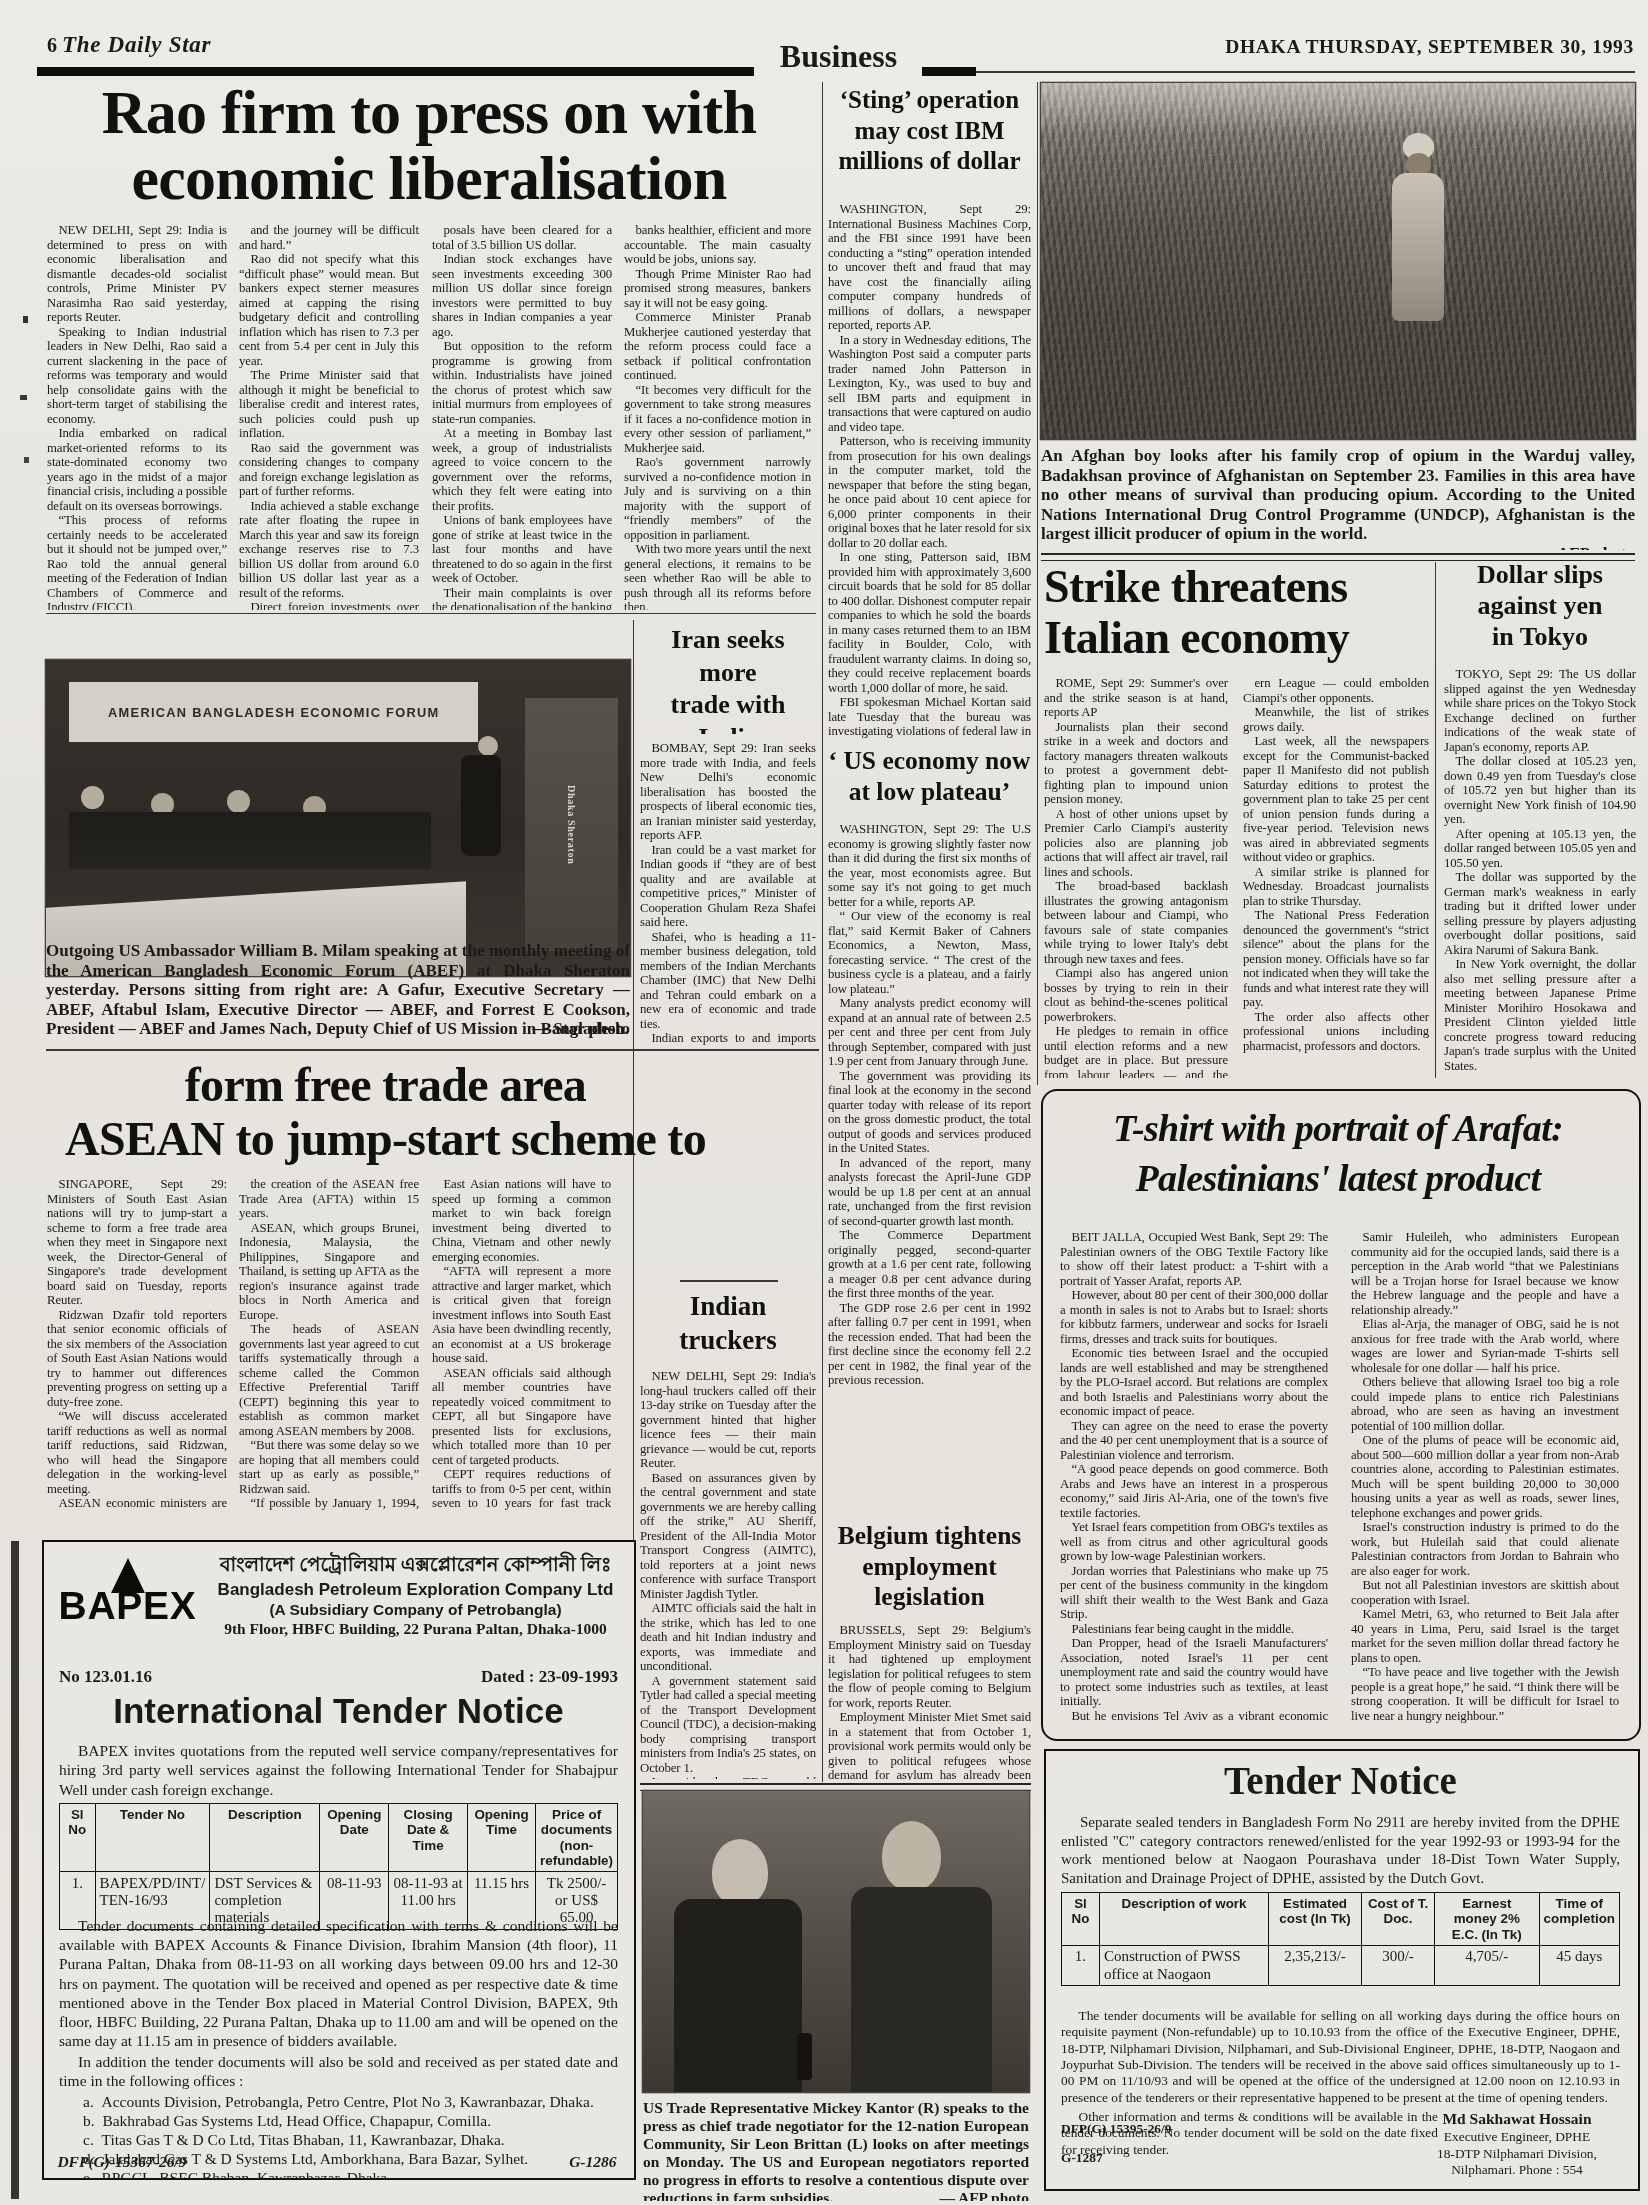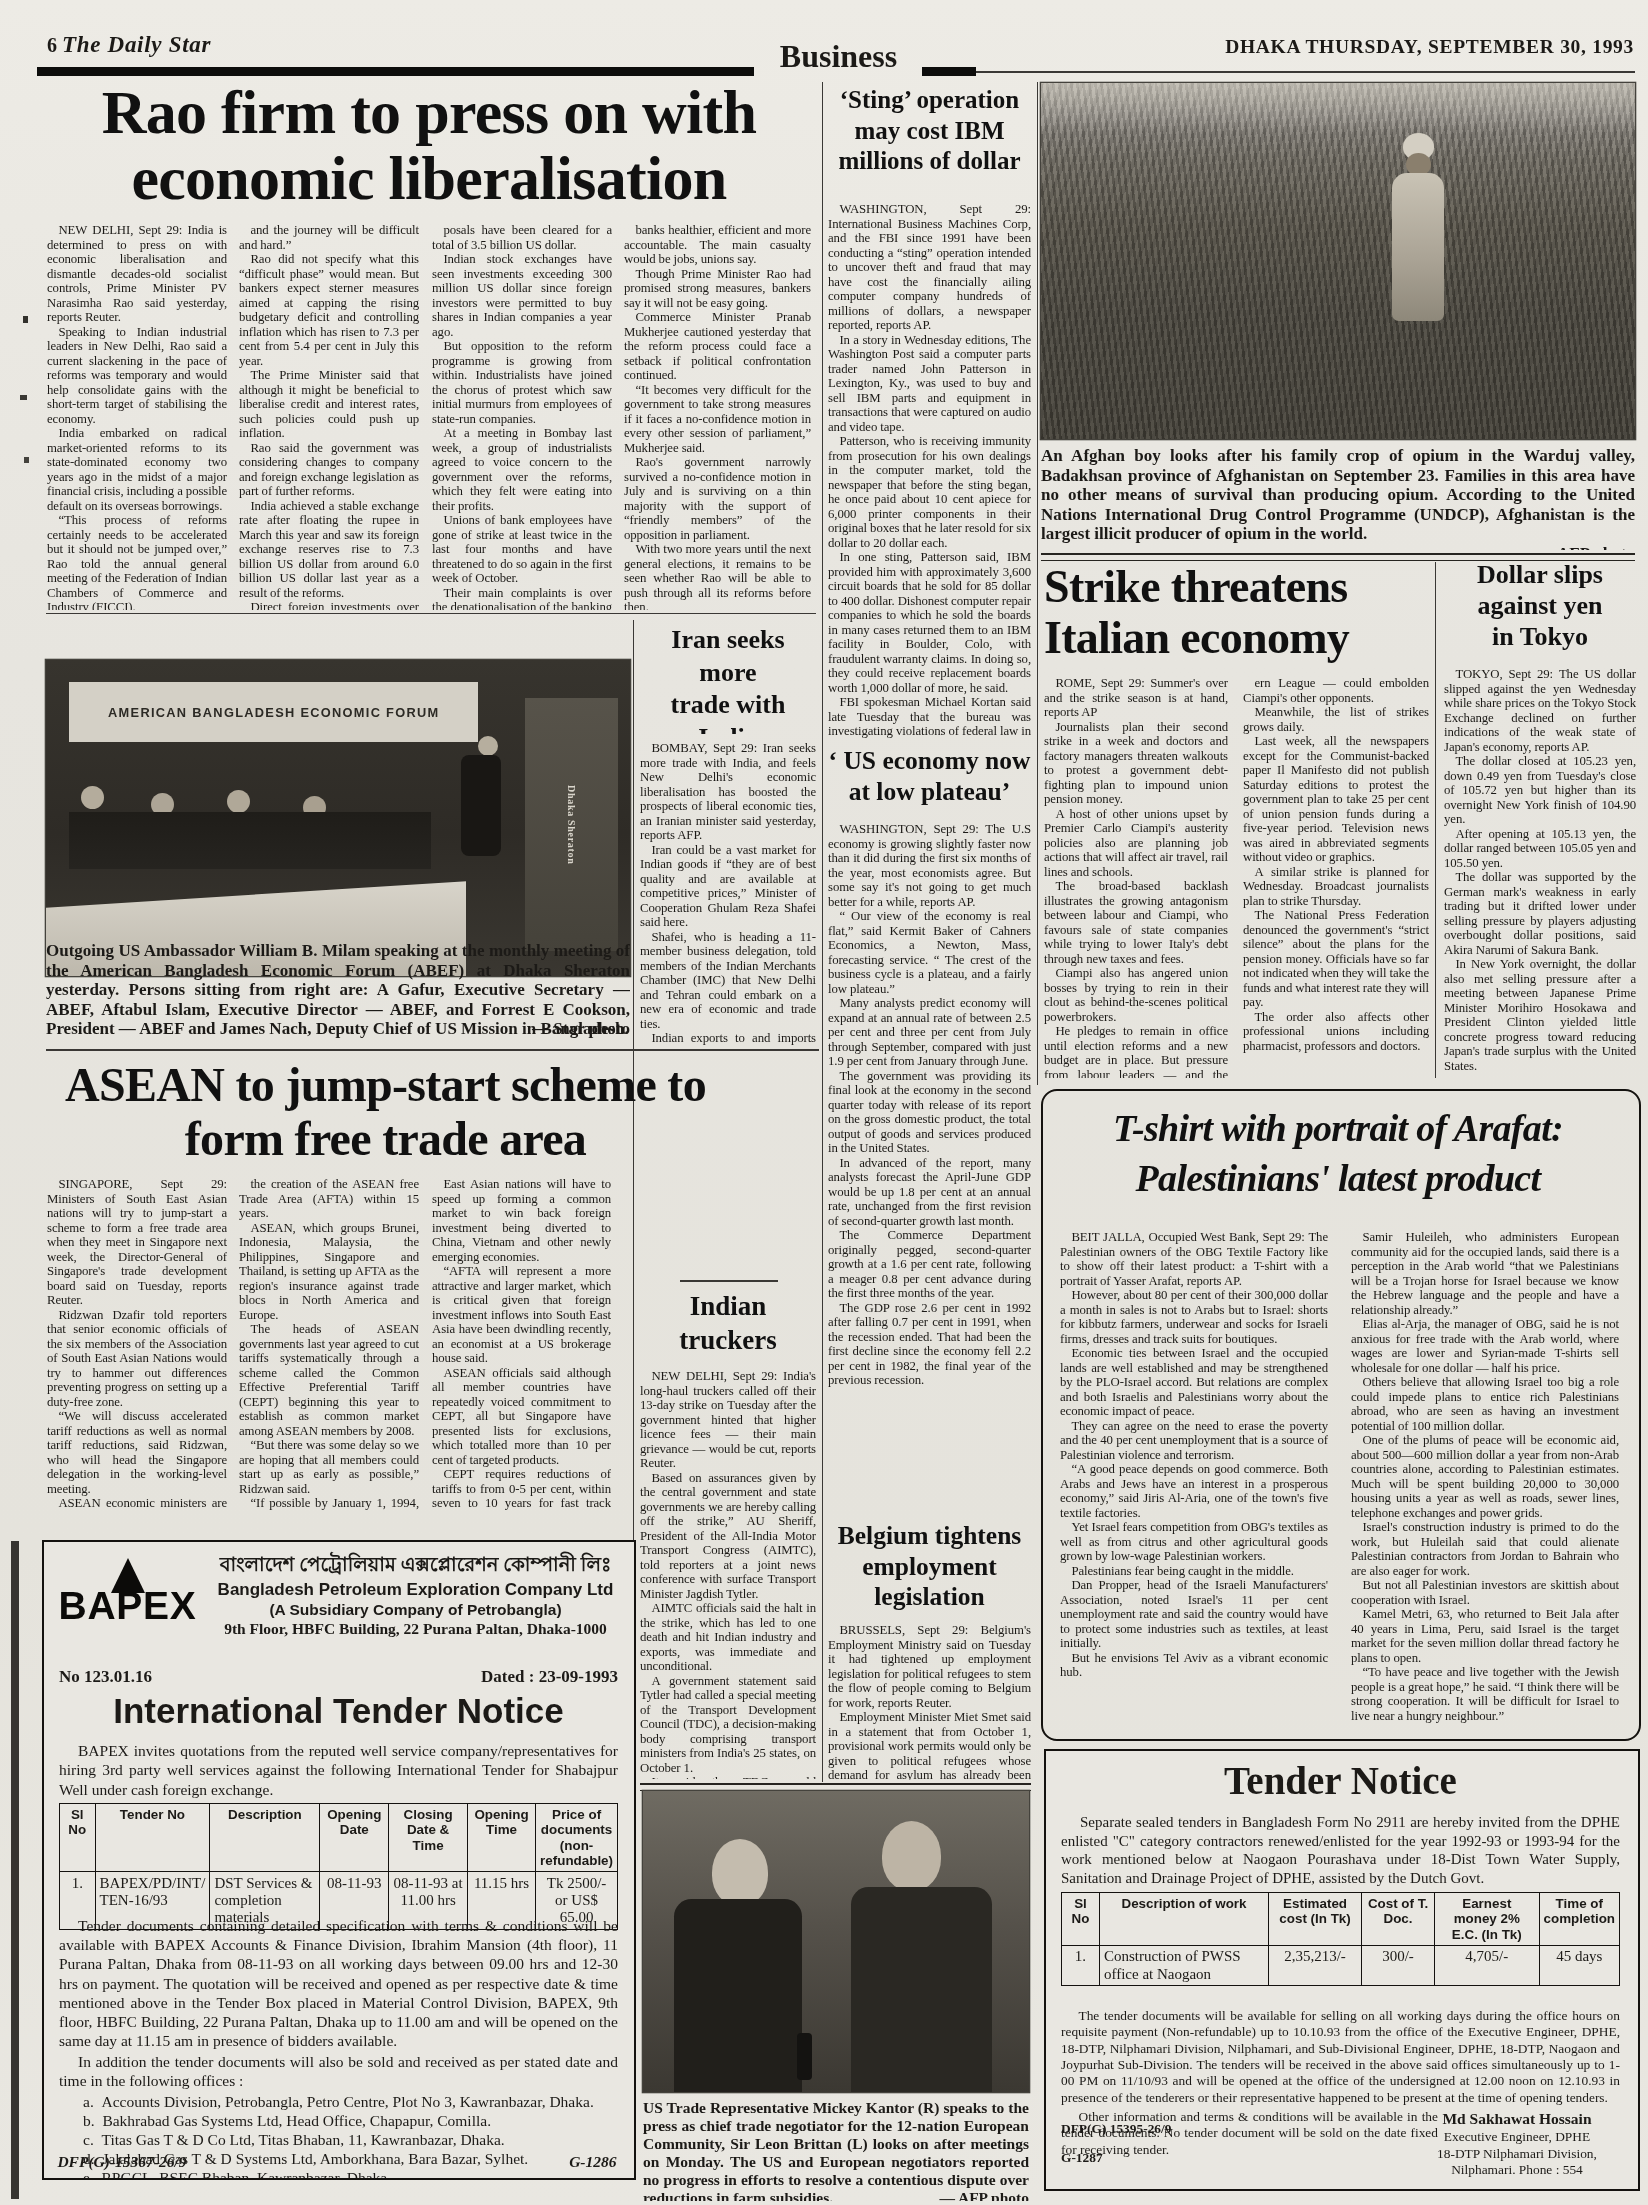--- a/index.html
+++ b/index.html
@@ -203,22 +203,22 @@
     </div>
   <div class="body-text" style="left:640px; top:741px; width:176px; height:304px;">
       <p>BOMBAY, Sept 29: Iran seeks more trade with India, and feels New Delhi's economic liberalisation has boosted the prospects of liberal economic ties, an Iranian minister said yesterday, reports AFP.</p>
       <p>Iran could be a vast market for Indian goods if “they are of best quality and are available at competitive prices,” Minister of Cooperation Ghulam Reza Shafei said here.</p>
       <p>Shafei, who is heading a 11-member business delegation, told members of the Indian Merchants Chamber (IMC) that New Delhi and Tehran could embark on a new era of economic and trade ties.</p>
       <p>Indian exports to and imports from Iran totalled 73 million dollar and 320 million dollar respectively in fiscal 1992-93, ending March.</p>
     </div>
 
   <div class="hr" style="left:46px; top:1049px; width:773px; height:2px;"></div>
   <div class="head" style="left:46px; top:1058px; width:679px; height:112px; font-size:48px; line-height:1.12; letter-spacing:-0.7px;">
+      <p>form free trade area</p>
       <p>ASEAN to jump-start scheme to</p>
-      <p>form free trade area</p>
     </div>
   <div class="body-text" style="left:47px; top:1177px; width:180px; height:336px;">
       <p>SINGAPORE, Sept 29: Ministers of South East Asian nations will try to jump-start a scheme to form a free trade area when they meet in Singapore next week, the Director-General of Singapore's trade development board said on Tuesday, reports Reuter.</p>
       <p>Ridzwan Dzafir told reporters that senior economic officials of the six members of the Association of South East Asian Nations would try to hammer out differences preventing progress on setting up a duty-free zone.</p>
       <p>“We will discuss accelerated tariff reductions as well as normal tariff reductions, said Ridzwan, who will head the Singapore delegation in the working-level meeting.</p>
       <p>ASEAN economic ministers are due to meet on October 7-8.</p>
     </div>
   <div class="body-text" style="left:239px; top:1177px; width:180px; height:336px;">
       <p>the creation of the ASEAN free Trade Area (AFTA) within 15 years.</p>
       <p>ASEAN, which groups Brunei, Indonesia, Malaysia, the Philippines, Singapore and Thailand, is setting up AFTA as the region's insurance against trade blocs in North America and Europe.</p>
@@ -264,20 +264,21 @@
         <p>T-shirt with portrait of Arafat:</p>
         <p>Palestinians' latest product</p>
       </div>
     <div class="body-text" style="left:17px; top:139px; width:268px; height:493px;">
         <p>BEIT JALLA, Occupied West Bank, Sept 29: The Palestinian owners of the OBG Textile Factory like to show off their latest product: a T-shirt with a portrait of Yasser Arafat, reports AP.</p>
         <p>However, about 80 per cent of their  300,000 dollar a month in sales is not to Arabs but to Israel: shorts for kibbutz farmers, underwear and socks for Israeli firms, dresses and track suits for boutiques.</p>
         <p>Economic ties between Israel and the occupied lands are well established and may be strengthened by the PLO-Israel  accord. But relations are complex and both Israelis and Palestinians worry about the economic impact of peace.</p>
         <p>They can agree on the need to  erase the poverty and the 40 per cent unemployment that is a source of Palestinian violence and terrorism.</p>
         <p>“A good peace depends on good commerce. Both Arabs and Jews have an interest in a prosperous economy,” said Jiris Al-Aria, one of the town's five textile factories.</p>
         <p>Yet Israel fears competition from OBG's textiles as well as from citrus and other agricultural goods grown by low-wage Palestinian workers.</p>
+        <p>Jordan worries that Palestinians who make up 75 per cent of the business community in the kingdom will shift their wealth to the West Bank and Gaza Strip.</p>
         <p>Palestinians fear being caught in the middle.</p>
         <p>Dan Propper, head of the Israeli Manufacturers' Association, noted Israel's 11 per cent unemployment rate and said the country would have to protect some industries such as textiles, at least initially.</p>
         <p>But he envisions Tel Aviv as a vibrant economic hub.</p>
       </div>
     <div class="body-text" style="left:308px; top:139px; width:268px; height:493px;">
         <p>Samir Huleileh, who administers European community aid for the occupied lands, said there is a perception in the Arab world “that we Palestinians will be a Trojan horse for Israel because we know the Hebrew language and the people and have a relationship already.”</p>
         <p>Elias al-Arja, the manager of OBG, said he is not anxious for free trade with the Arab world, where wages are lower and Syrian-made T-shirts sell wholesale for one dollar — half his price.</p>
         <p>Others believe that allowing Israel too big a role could impede plans to entice rich Palestinians abroad, who are seen as having an investment potential of 100 million dollar.</p>
         <p>One of the plums of peace will be economic aid, about 500—600 million dollar a year from non-Arab countries alone, according to Palestinian estimates. Much will be spent building 20,000 to 30,000 housing units a year as well as roads, sewer lines, telephone exchanges and power grids.</p>
         <p>Israel's construction industry is primed to do the work, but Huleilah said that could alienate Palestinian contractors from Jordan to Bahrain who are also eager for work.</p>

